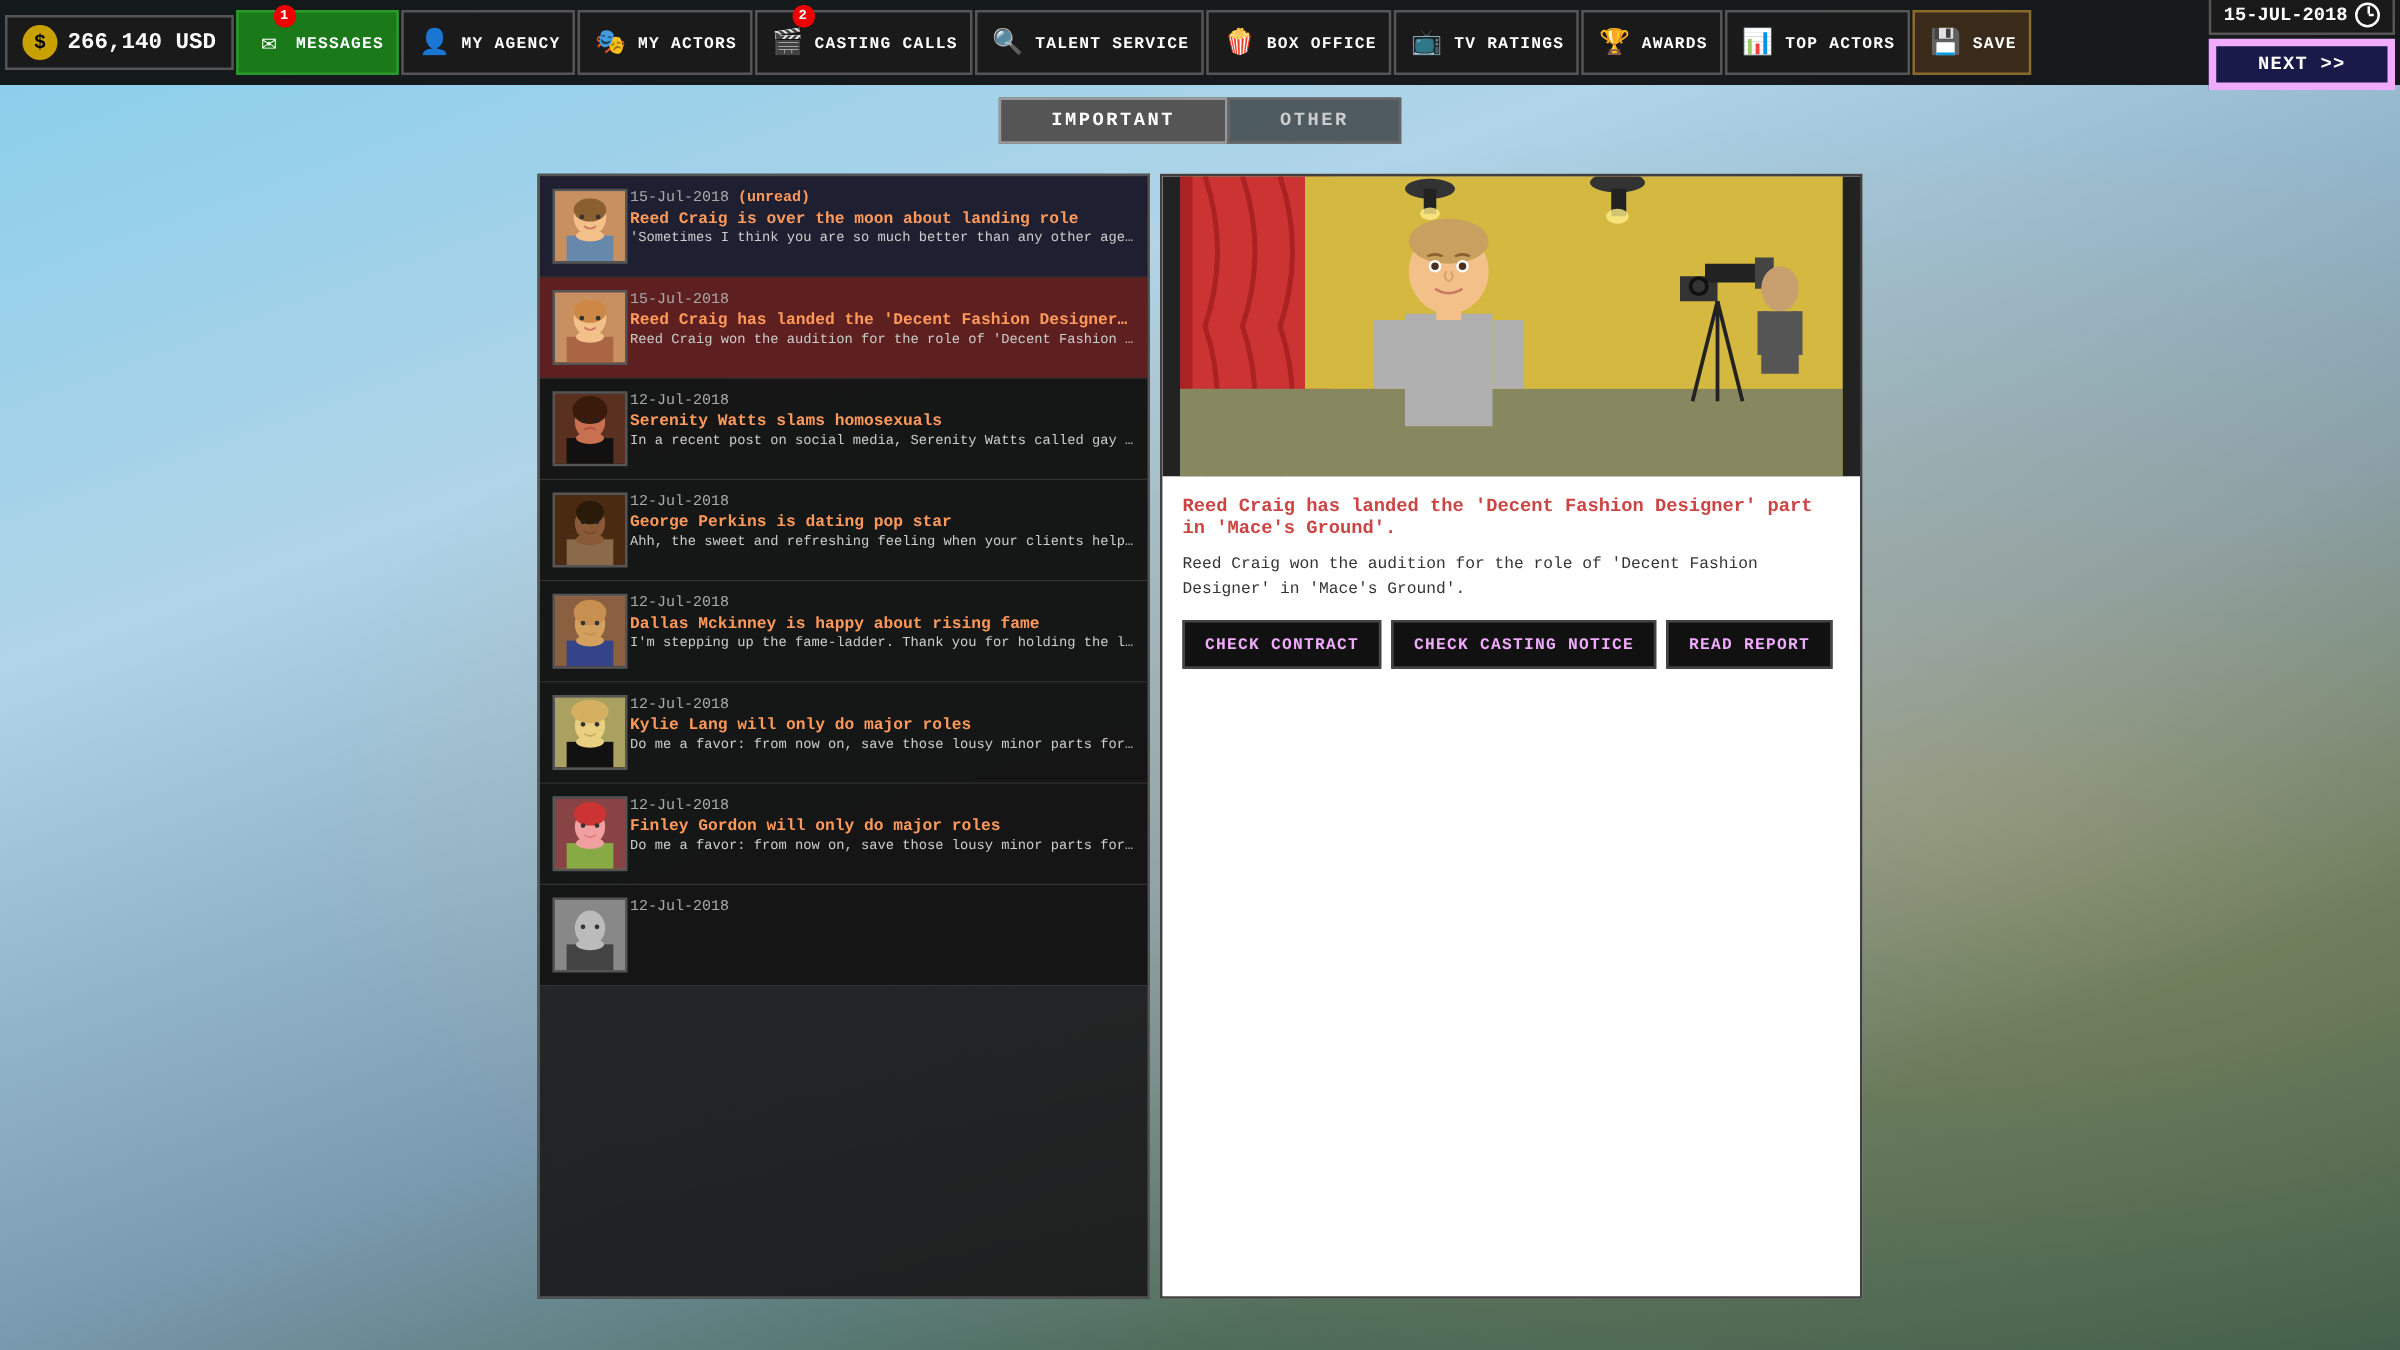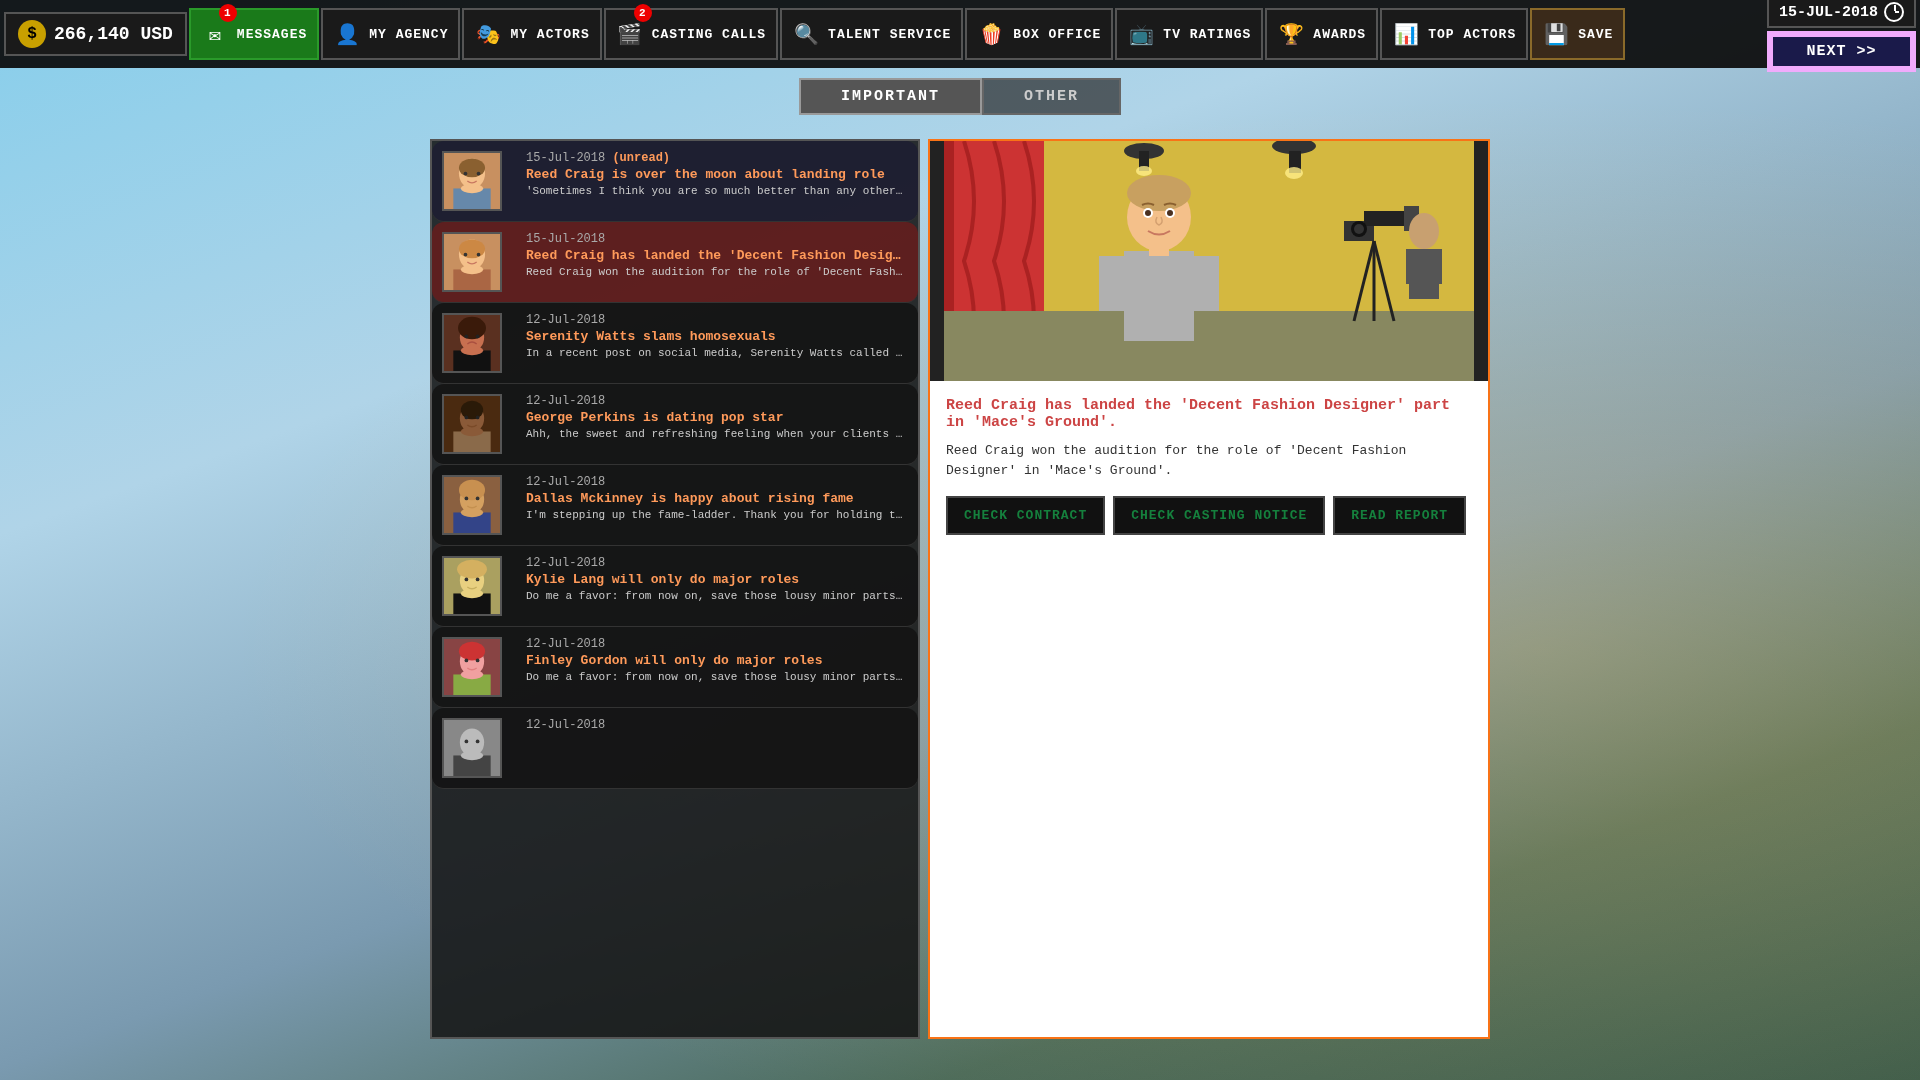--- a/index.html
+++ b/index.html
@@ -214,26 +214,25 @@
     .message-list::-webkit-scrollbar {
       width: 12px;
       background: #1a1a1a;
     }
     .message-list::-webkit-scrollbar-thumb {
       background: #555;
     }
 
     .msg-item {
       display: flex;
-      gap: 24px;
+      gap: 2px;
       padding: 10px;
       border-bottom: 1px solid #333;
       cursor: pointer;
       background: rgba(20,20,20,0.9);
-      border-radius: 12px;
     }
     .msg-item.selected { background: rgba(100,30,30,0.9); }
     .msg-item.unread { background: rgba(30,30,50,0.9); }
 
     .msg-avatar {
       width: 60px;
       height: 60px;
       flex-shrink: 0;
       border: 2px solid #555;
       overflow: hidden;
@@ -270,21 +269,21 @@
       font-size: 11px;
       white-space: nowrap;
       overflow: hidden;
       text-overflow: ellipsis;
     }
 
     
     .message-detail {
       flex: 1;
       background: rgba(240,240,240,0.95);
-      border: 2px solid #f97316;
+      border: 2px solid #404040;
       display: flex;
       flex-direction: column;
       overflow: hidden;
     }
 
     .detail-image {
       width: 100%;
       height: 240px;
       background: #222;
       overflow: hidden;
@@ -316,21 +315,21 @@
     }
 
     .detail-actions {
       display: flex;
       gap: 8px;
       flex-wrap: wrap;
     }
 
     .action-btn {
       background: #111;
-      color: #15803d;
+      color: #f0abfc;
       border: 2px solid #444;
       padding: 10px 16px;
       font-family: 'Courier New', monospace;
       font-size: 13px;
       font-weight: bold;
       letter-spacing: 1px;
       cursor: pointer;
       text-transform: uppercase;
     }
 

